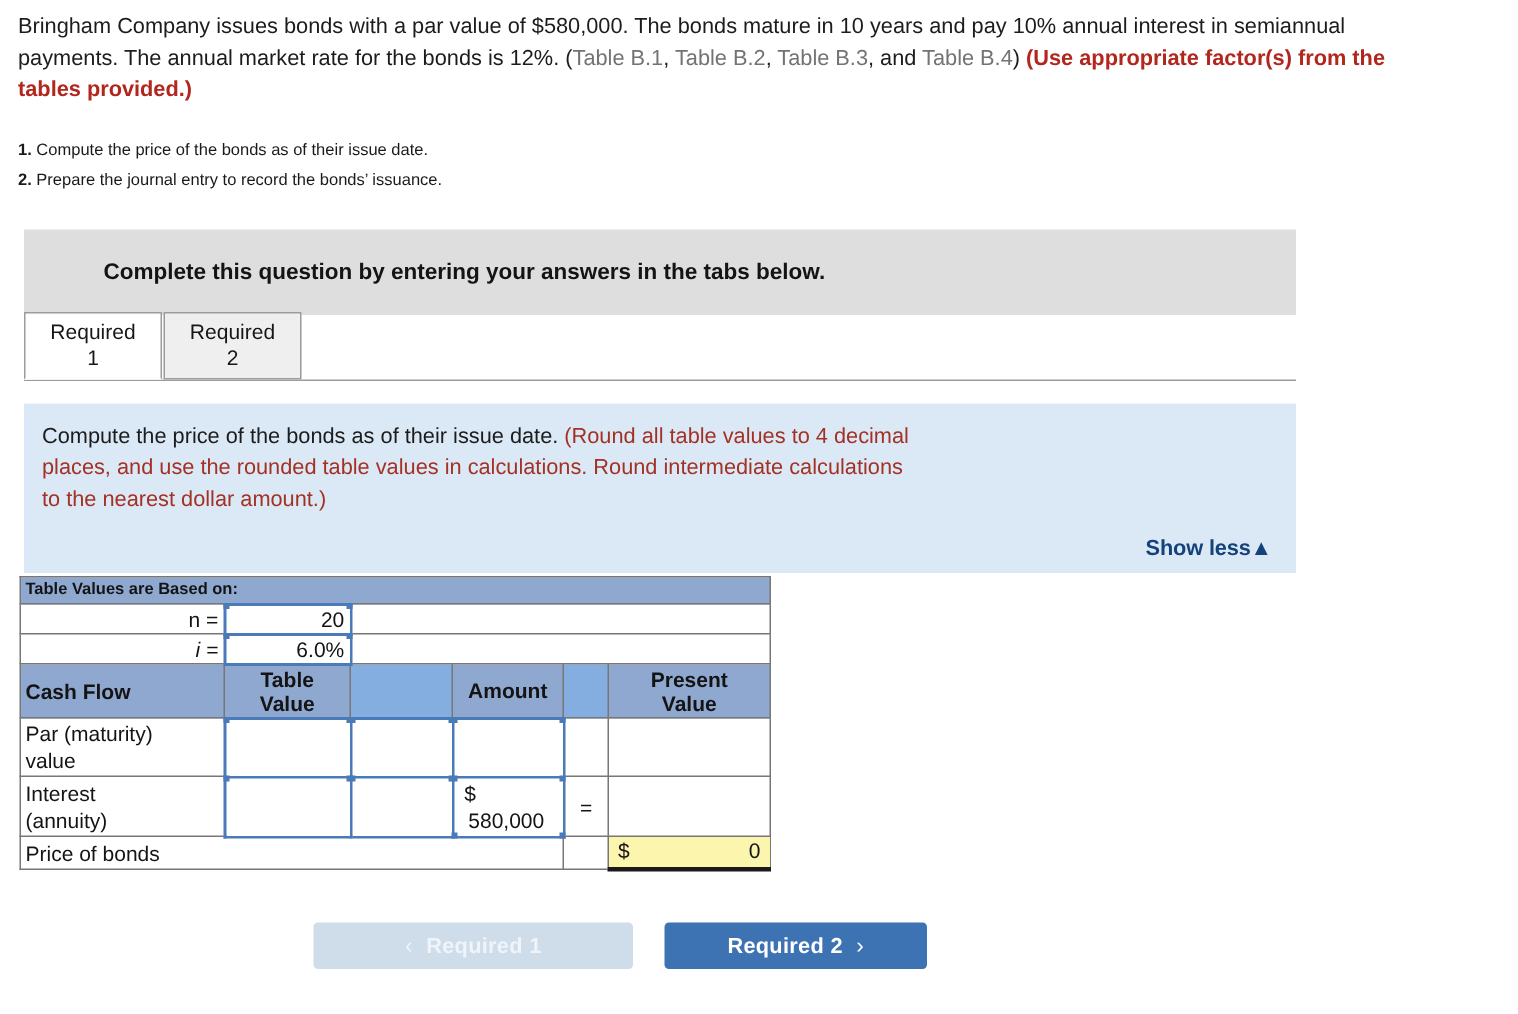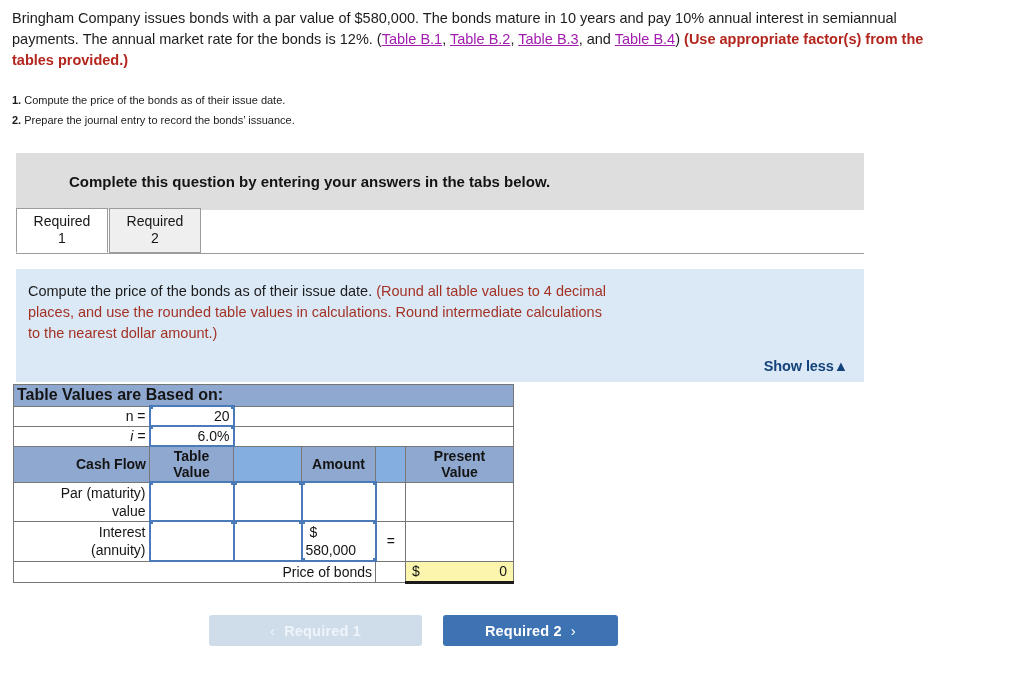--- a/index.html
+++ b/index.html
@@ -20,22 +20,21 @@
   .problem {
     position: absolute;
     left: 12px;
     top: 8px;
     width: 952px;
     font-size: 14.5px;
     line-height: 21px;
     color: #1c1c1c;
   }
   .tlink {
-    color: #a21caf;
-    text-decoration: underline;
+    color: #737373;
     cursor: pointer;
   }
   .redbold {
     color: #b3261e;
     font-weight: bold;
   }
 
   
   .reqs {
     position: absolute;
@@ -146,21 +145,21 @@
   .c-label  { width: 136px; }
   .c-tblval { width: 84px; }
   .c-mid    { width: 68px; }
   .c-amount { width: 74px; }
   .c-eq     { width: 30px; }
   .c-pv     { width: 108px; }
 
   .hdr-band {
     background: #8fa8d0;
     font-weight: bold;
-    font-size: 16px;
+    font-size: 11px;
     padding-left: 4px;
   }
   .hdr-dark {
     background: #8fa8d0;
     font-weight: bold;
     text-align: center;
     line-height: 16px;
   }
   .hdr-light {
     background: #85aee0;
@@ -190,32 +189,32 @@
   .incell > .bl, .incell > .br {
     position: absolute;
     width: 4px; height: 4px;
     background: #4a7ab8;
   }
   .incell > .bl { left: -2px; bottom: -2px; }
   .incell > .br { right: -2px; bottom: -2px; }
 
   .row-tall { height: 38px; }
   .lbl {
-    text-align: right;
+    text-align: left;
     padding-left: 3px;
     line-height: 18px;
   }
   .amt-wrap {
     display: flex;
     justify-content: space-between;
     flex-wrap: wrap;
     line-height: 18px;
   }
   .amt-dollar { width: 100%; text-align: left; padding-left: 4px; }
-  .amt-num { width: 100%; text-align: left; padding-right: 2px; }
+  .amt-num { width: 100%; text-align: center; padding-right: 2px; }
 
   .yellow {
     background: #fcf5ae;
     border-bottom: 3px solid #1a1a1a !important;
     position: relative;
     height: 20px;
   }
   .yellow .dol { position: absolute; left: 6px; top: 1px; }
   .yellow .val { position: absolute; right: 6px; top: 1px; }
 

